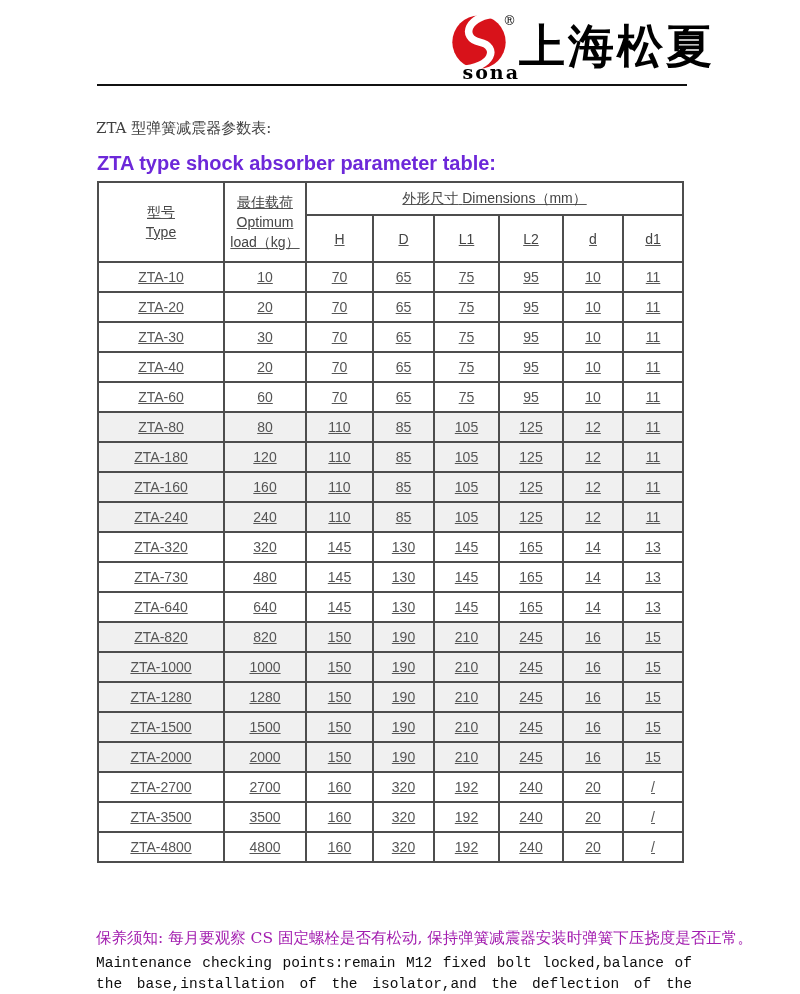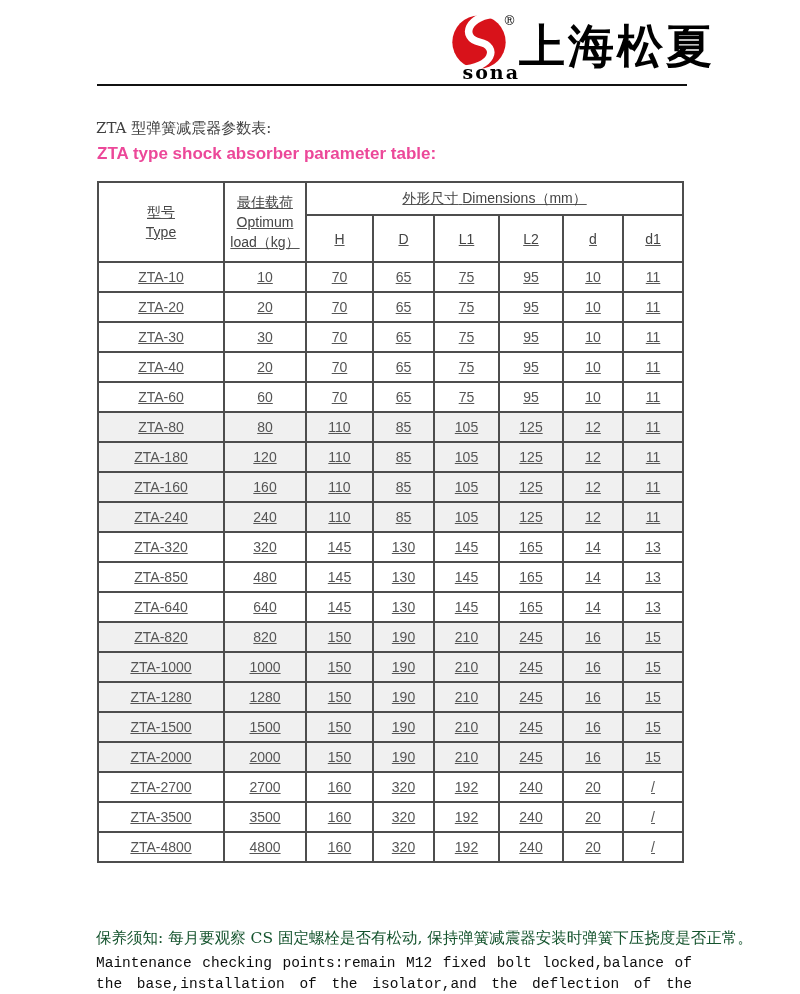--- a/index.html
+++ b/index.html
@@ -22,22 +22,22 @@
   .company-name { position: absolute; left: 519px; top: 16px; width: 275px;
                   font-size: 46px; font-weight: bold; color: #000000;
                   font-family: "Liberation Sans", sans-serif; letter-spacing: 3px;
                   white-space: nowrap; }
   .header-rule { position: absolute; left: 97px; top: 84px; width: 590px; height: 2px;
                  background: #111; }
 
   
   .title-zh { position: absolute; left: 96px; top: 119px; font-size: 15px; color: #404040;
               font-family: "DejaVu Serif", serif; }
-  .title-en { position: absolute; left: 97px; top: 144px; font-size: 17px; font-weight: bold;
-              color: #ec4899; font-family: "Liberation Sans", sans-serif; }
+  .title-en { position: absolute; left: 97px; top: 152px; font-size: 20px; font-weight: bold;
+              color: #6d28d9; font-family: "Liberation Sans", sans-serif; }
 
   
   table.params {
     position: absolute; left: 97px; top: 181px;
     border-collapse: collapse; table-layout: fixed;
     width: 585px;
     font-size: 14px; color: #555; text-decoration: underline;
   }
   table.params th, table.params td {
     border: 2px solid #4d4d4d;
@@ -49,21 +49,21 @@
   .th-dims { height: 30px; }
   .th-sub { height: 42px; }
   .th-span2 { height: 80px; }
   table.params tbody td { height: 30px; }
   tr.shaded td { background: #f0f0f0; }
   .zh { font-family: "DejaVu Serif", serif; }
   .hdr-line { display: block; line-height: 1.45; }
 
   
   .footer { position: absolute; left: 96px; top: 928px; width: 596px; }
-  .footer-zh { font-size: 15.5px; color: #14532d; font-family: "DejaVu Serif", serif;
+  .footer-zh { font-size: 15.5px; color: #a21caf; font-family: "DejaVu Serif", serif;
                line-height: 1.4; white-space: nowrap; }
   .footer-en { margin-top: 3px; font-size: 14.5px; color: #0d0d0d;
                font-family: "Liberation Mono", "DejaVu Sans Mono", monospace;
                line-height: 1.5; text-align: justify; }
 </style>
 </head>
 <body>
 
 <div class="page">
 
@@ -210,21 +210,21 @@
       <td>ZTA-320</td>
       <td>320</td>
       <td>145</td>
       <td>130</td>
       <td>145</td>
       <td>165</td>
       <td>14</td>
       <td>13</td>
     </tr>
         <tr>
-      <td>ZTA-850</td>
+      <td>ZTA-730</td>
       <td>480</td>
       <td>145</td>
       <td>130</td>
       <td>145</td>
       <td>165</td>
       <td>14</td>
       <td>13</td>
     </tr>
         <tr>
       <td>ZTA-640</td>

